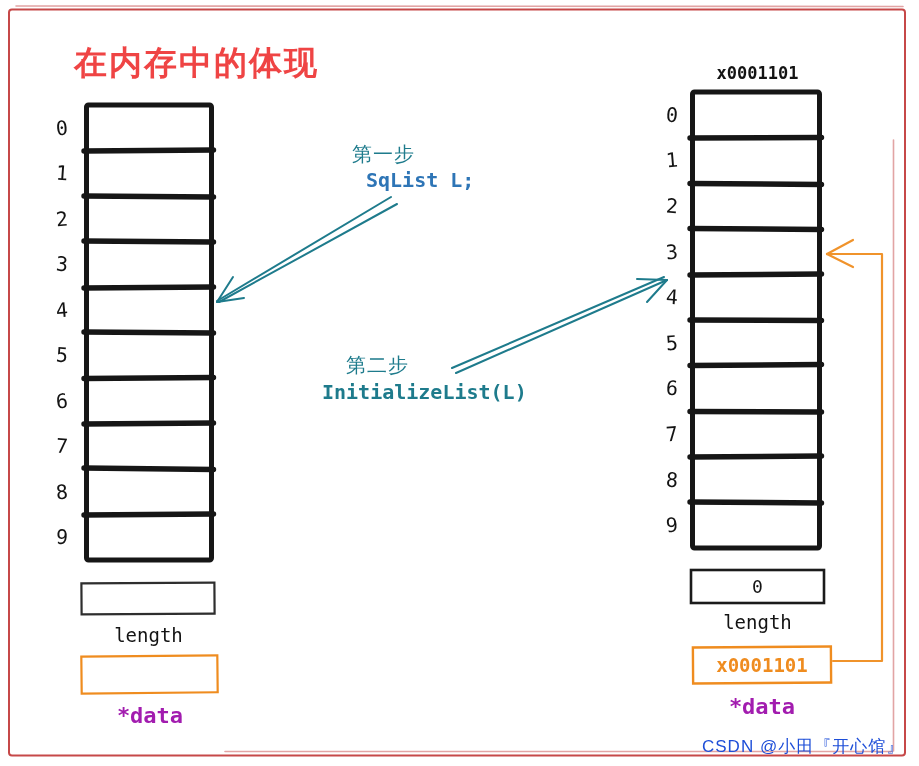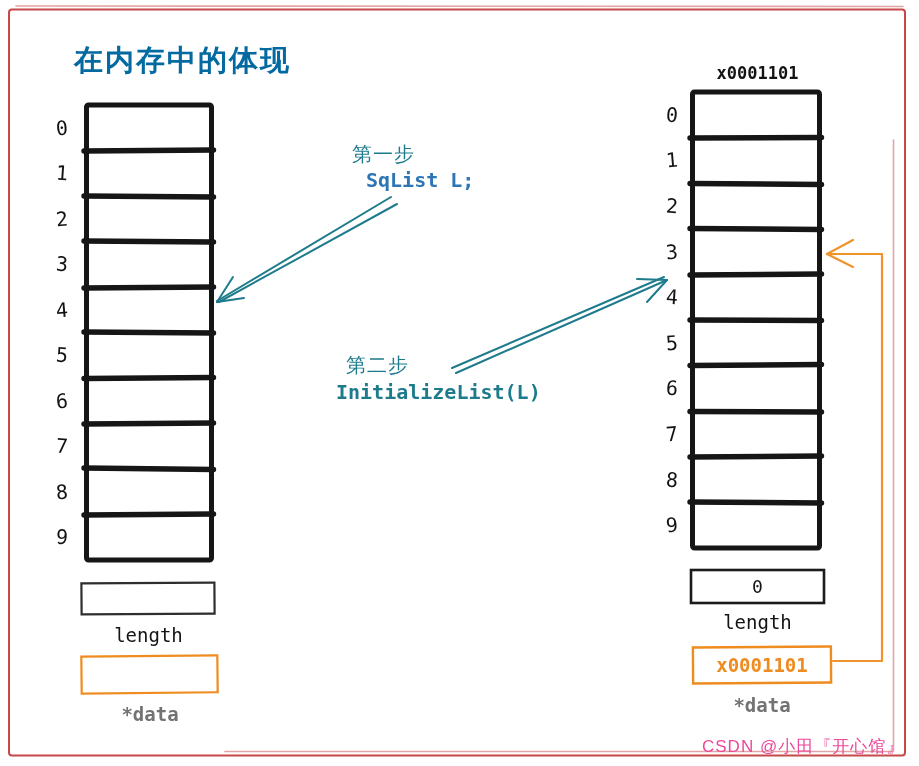--- a/index.html
+++ b/index.html
@@ -4,34 +4,34 @@
 <style>
   html,body{margin:0;padding:0;background:#ffffff;}
   #stage{
     position:relative;width:919px;height:766px;background:#ffffff;overflow:hidden;
     font-family:"Liberation Sans",sans-serif;color:#161616;
   }
   #stage svg{position:absolute;left:0;top:0;}
   .abs{position:absolute;}
   .cjk{font-family:"Liberation Sans",sans-serif;}
   .mono{font-family:"DejaVu Sans Mono",monospace;text-align:center;}
-  .title{font-size:29px;font-weight:600;letter-spacing:2px;color:#0369a1;}
+  .title{font-size:33px;font-weight:600;letter-spacing:2px;color:#ef4444;}
   .step-label{font-size:20px;color:#1e7b8c;letter-spacing:1px;}
   .code-blue{font-size:20px;font-weight:700;color:#2e75b6;}
   .code-teal{font-size:20px;font-weight:600;color:#1e7b8c;}
   .addr-label{font-size:17px;font-weight:600;color:#141414;text-align:center;}
   .idx{font-size:20px;color:#141414;width:30px;text-align:center;display:block;position:absolute;height:28px;line-height:28px;}
   .idx.r1{transform:rotate(-5deg);}
   .idx.r2{transform:rotate(4deg);}
   .boxval{display:flex;align-items:center;justify-content:center;text-align:center;}
   .len-val{font-size:18px;font-weight:500;color:#141414;}
   .len-label{font-size:19px;color:#141414;text-align:center;}
   .data-val{font-size:19px;font-weight:700;color:#ef8c1f;}
-  .data-label{font-size:19px;font-weight:700;color:#737373;text-align:center;}
-  .watermark{font-size:17px;color:#ec4899;letter-spacing:1px;z-index:5;}
+  .data-label{font-size:22px;font-weight:700;color:#a21caf;text-align:center;}
+  .watermark{font-size:17px;color:#1d4ed8;letter-spacing:1px;z-index:5;}
 </style>
 </head>
 <body>
 
 <div id="stage">
 
   <svg width="919" height="766" viewBox="0 0 919 766">
 
     <g fill="none" stroke-linecap="round">
       <rect x="9" y="9.5" width="896" height="746" rx="3" stroke="#c64848" stroke-width="2"></rect>
@@ -133,21 +133,21 @@
     <span class="idx mono r1" style="left:657px;top:329px;">5</span>
     <span class="idx mono r2" style="left:657px;top:374px;">6</span>
     <span class="idx mono r1" style="left:657px;top:420px;">7</span>
     <span class="idx mono r2" style="left:657px;top:466px;">8</span>
     <span class="idx mono r1" style="left:657px;top:511px;">9</span>
   </div>
 
   <div class="abs step-label cjk" style="left:352px;top:141px;font-family:Liberation Mono, monospace;">第一步</div>
   <div class="abs code-blue mono" style="left:366px;top:168px;">SqList L;</div>
   <div class="abs step-label cjk" style="left:346px;top:352px;">第二步</div>
-  <div class="abs code-teal mono" style="left:336px;top:380px;">InitializeList(L)</div>
+  <div class="abs code-teal mono" style="left:322px;top:380px;">InitializeList(L)</div>
 
   <div class="abs boxval len-val mono" style="left:82px;top:583px;width:133px;height:31px;"></div>
   <div class="abs len-label mono" style="left:82px;top:624px;width:133px;">length</div>
   <div class="abs boxval data-val mono" style="left:82px;top:656px;width:136px;height:37px;"></div>
   <div class="abs data-label mono" style="left:82px;top:703px;width:136px;">*data</div>
 
   <div class="abs boxval len-val mono" style="left:691px;top:570px;width:133px;height:33px;">0</div>
   <div class="abs len-label mono" style="left:691px;top:611px;width:133px;">length</div>
   <div class="abs boxval data-val mono" style="left:693px;top:647px;width:138px;height:36px;">x0001101</div>
   <div class="abs data-label mono" style="left:693px;top:694px;width:138px;">*data</div>

